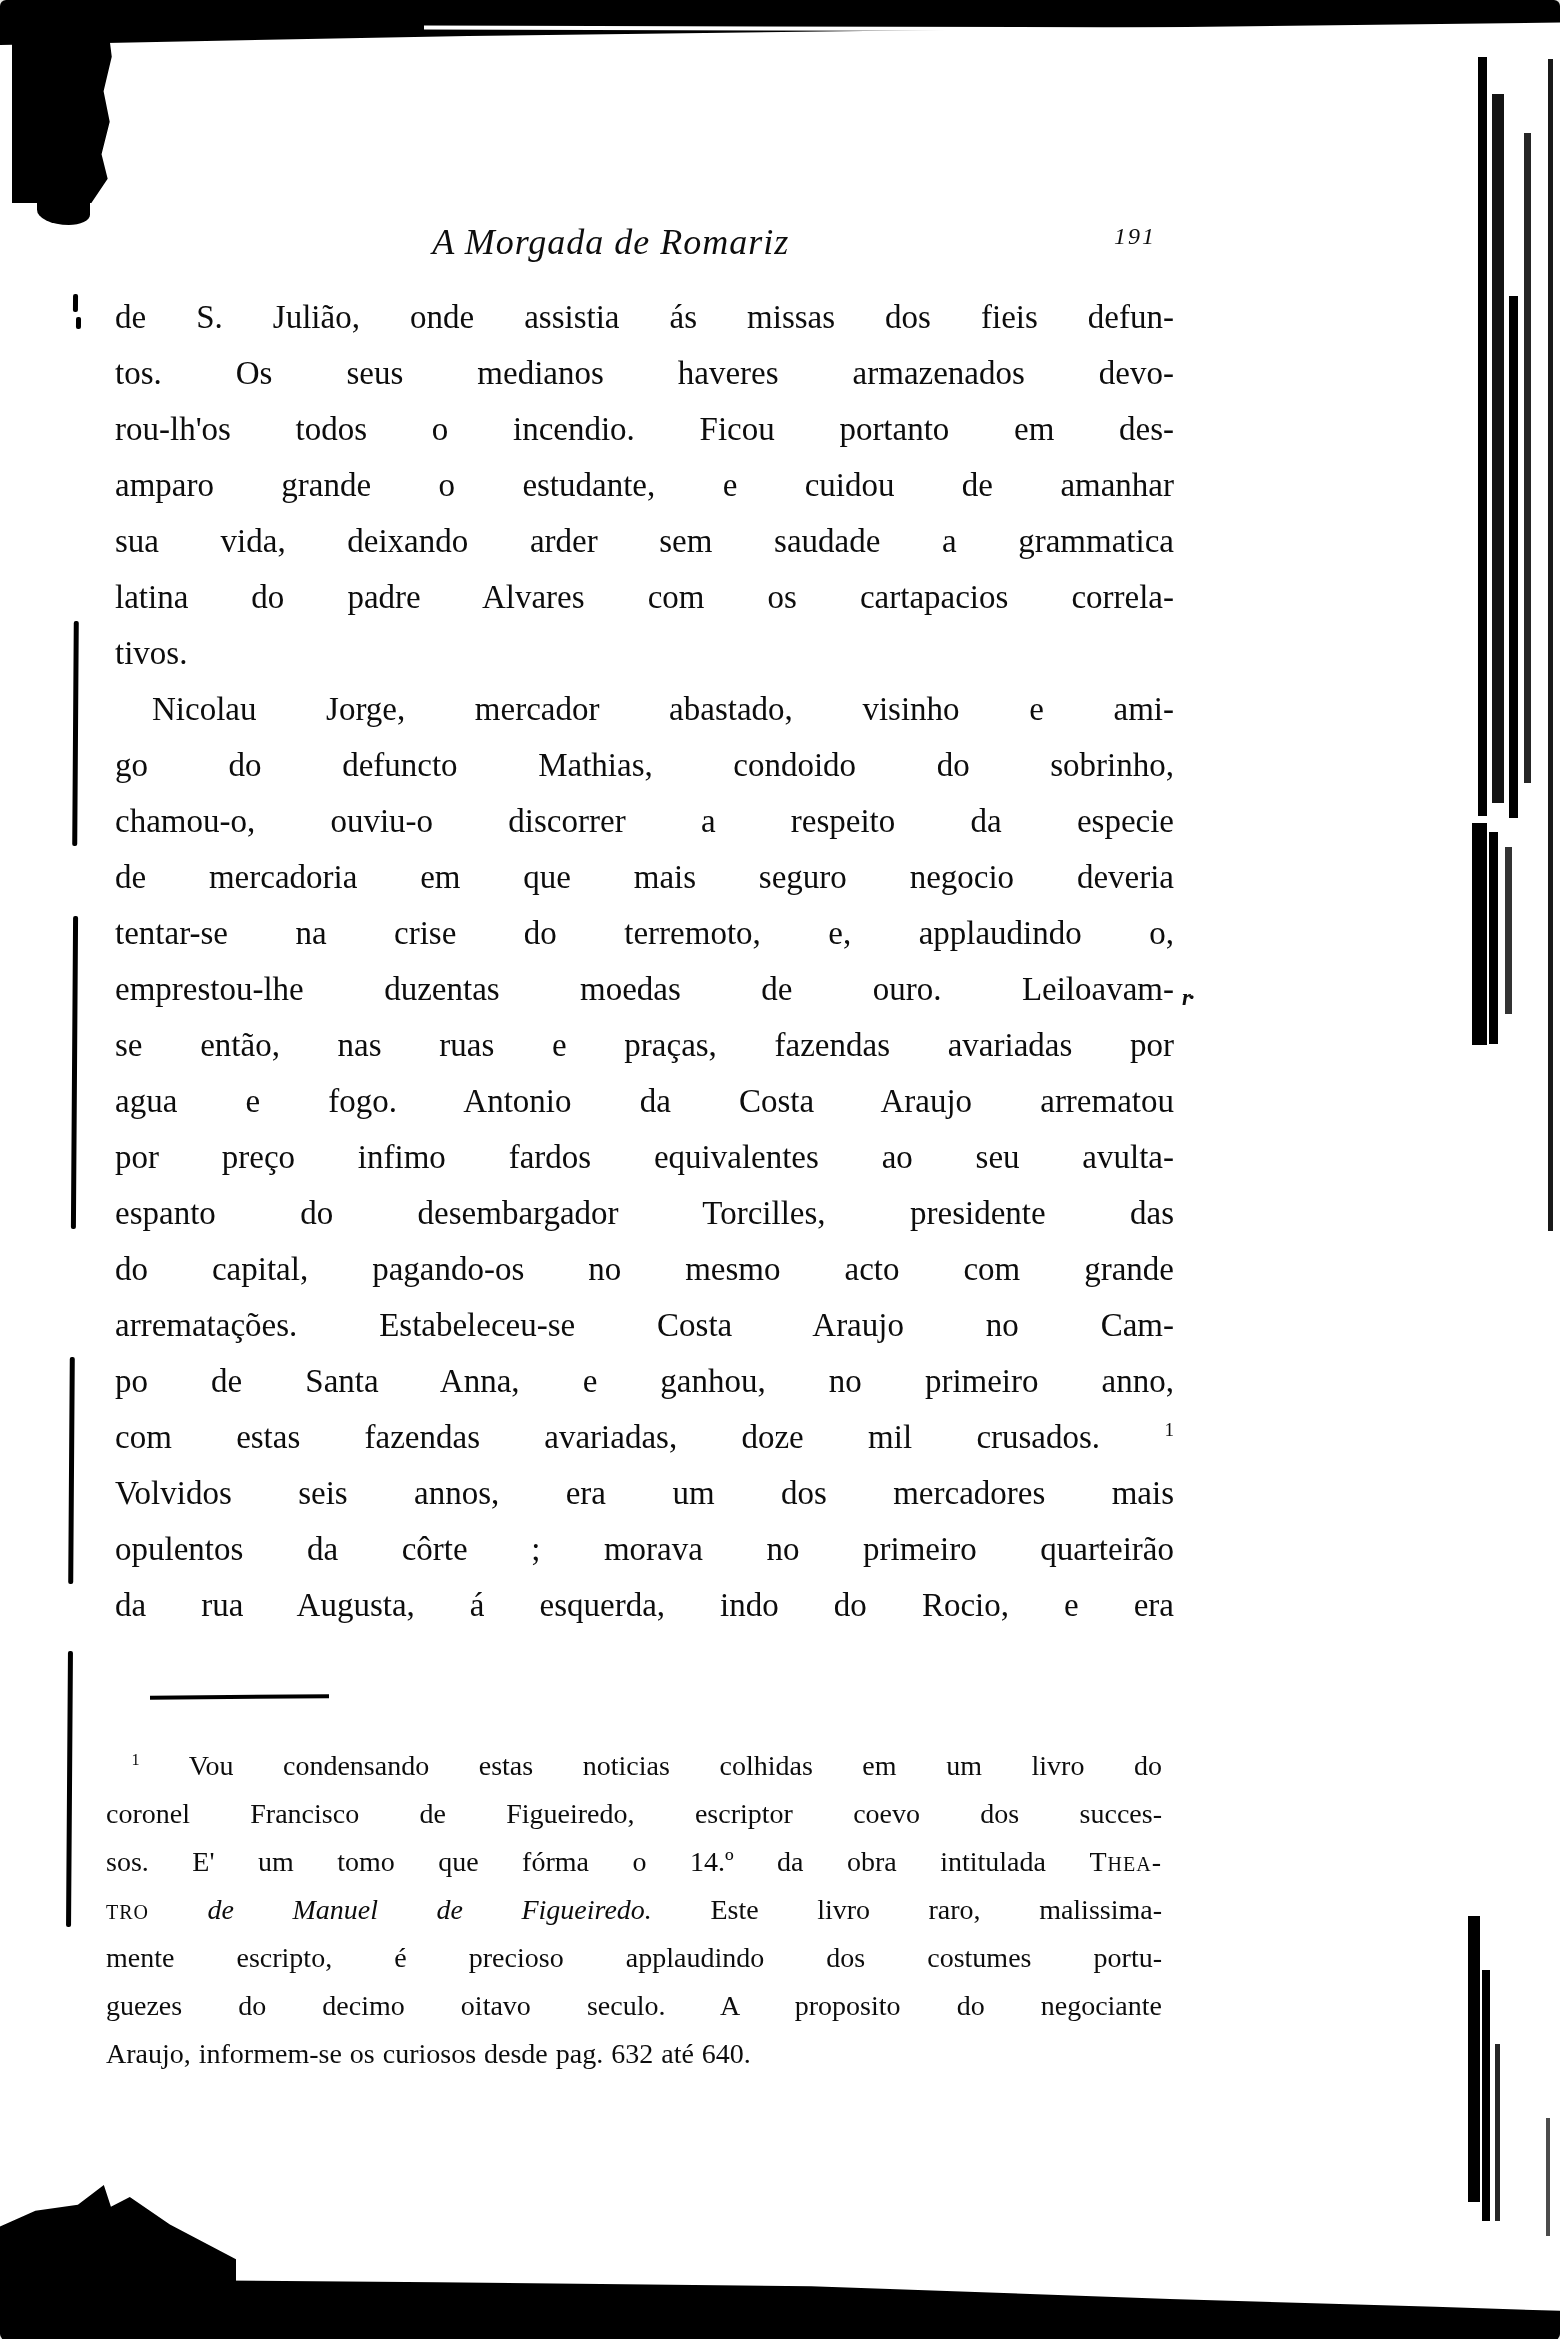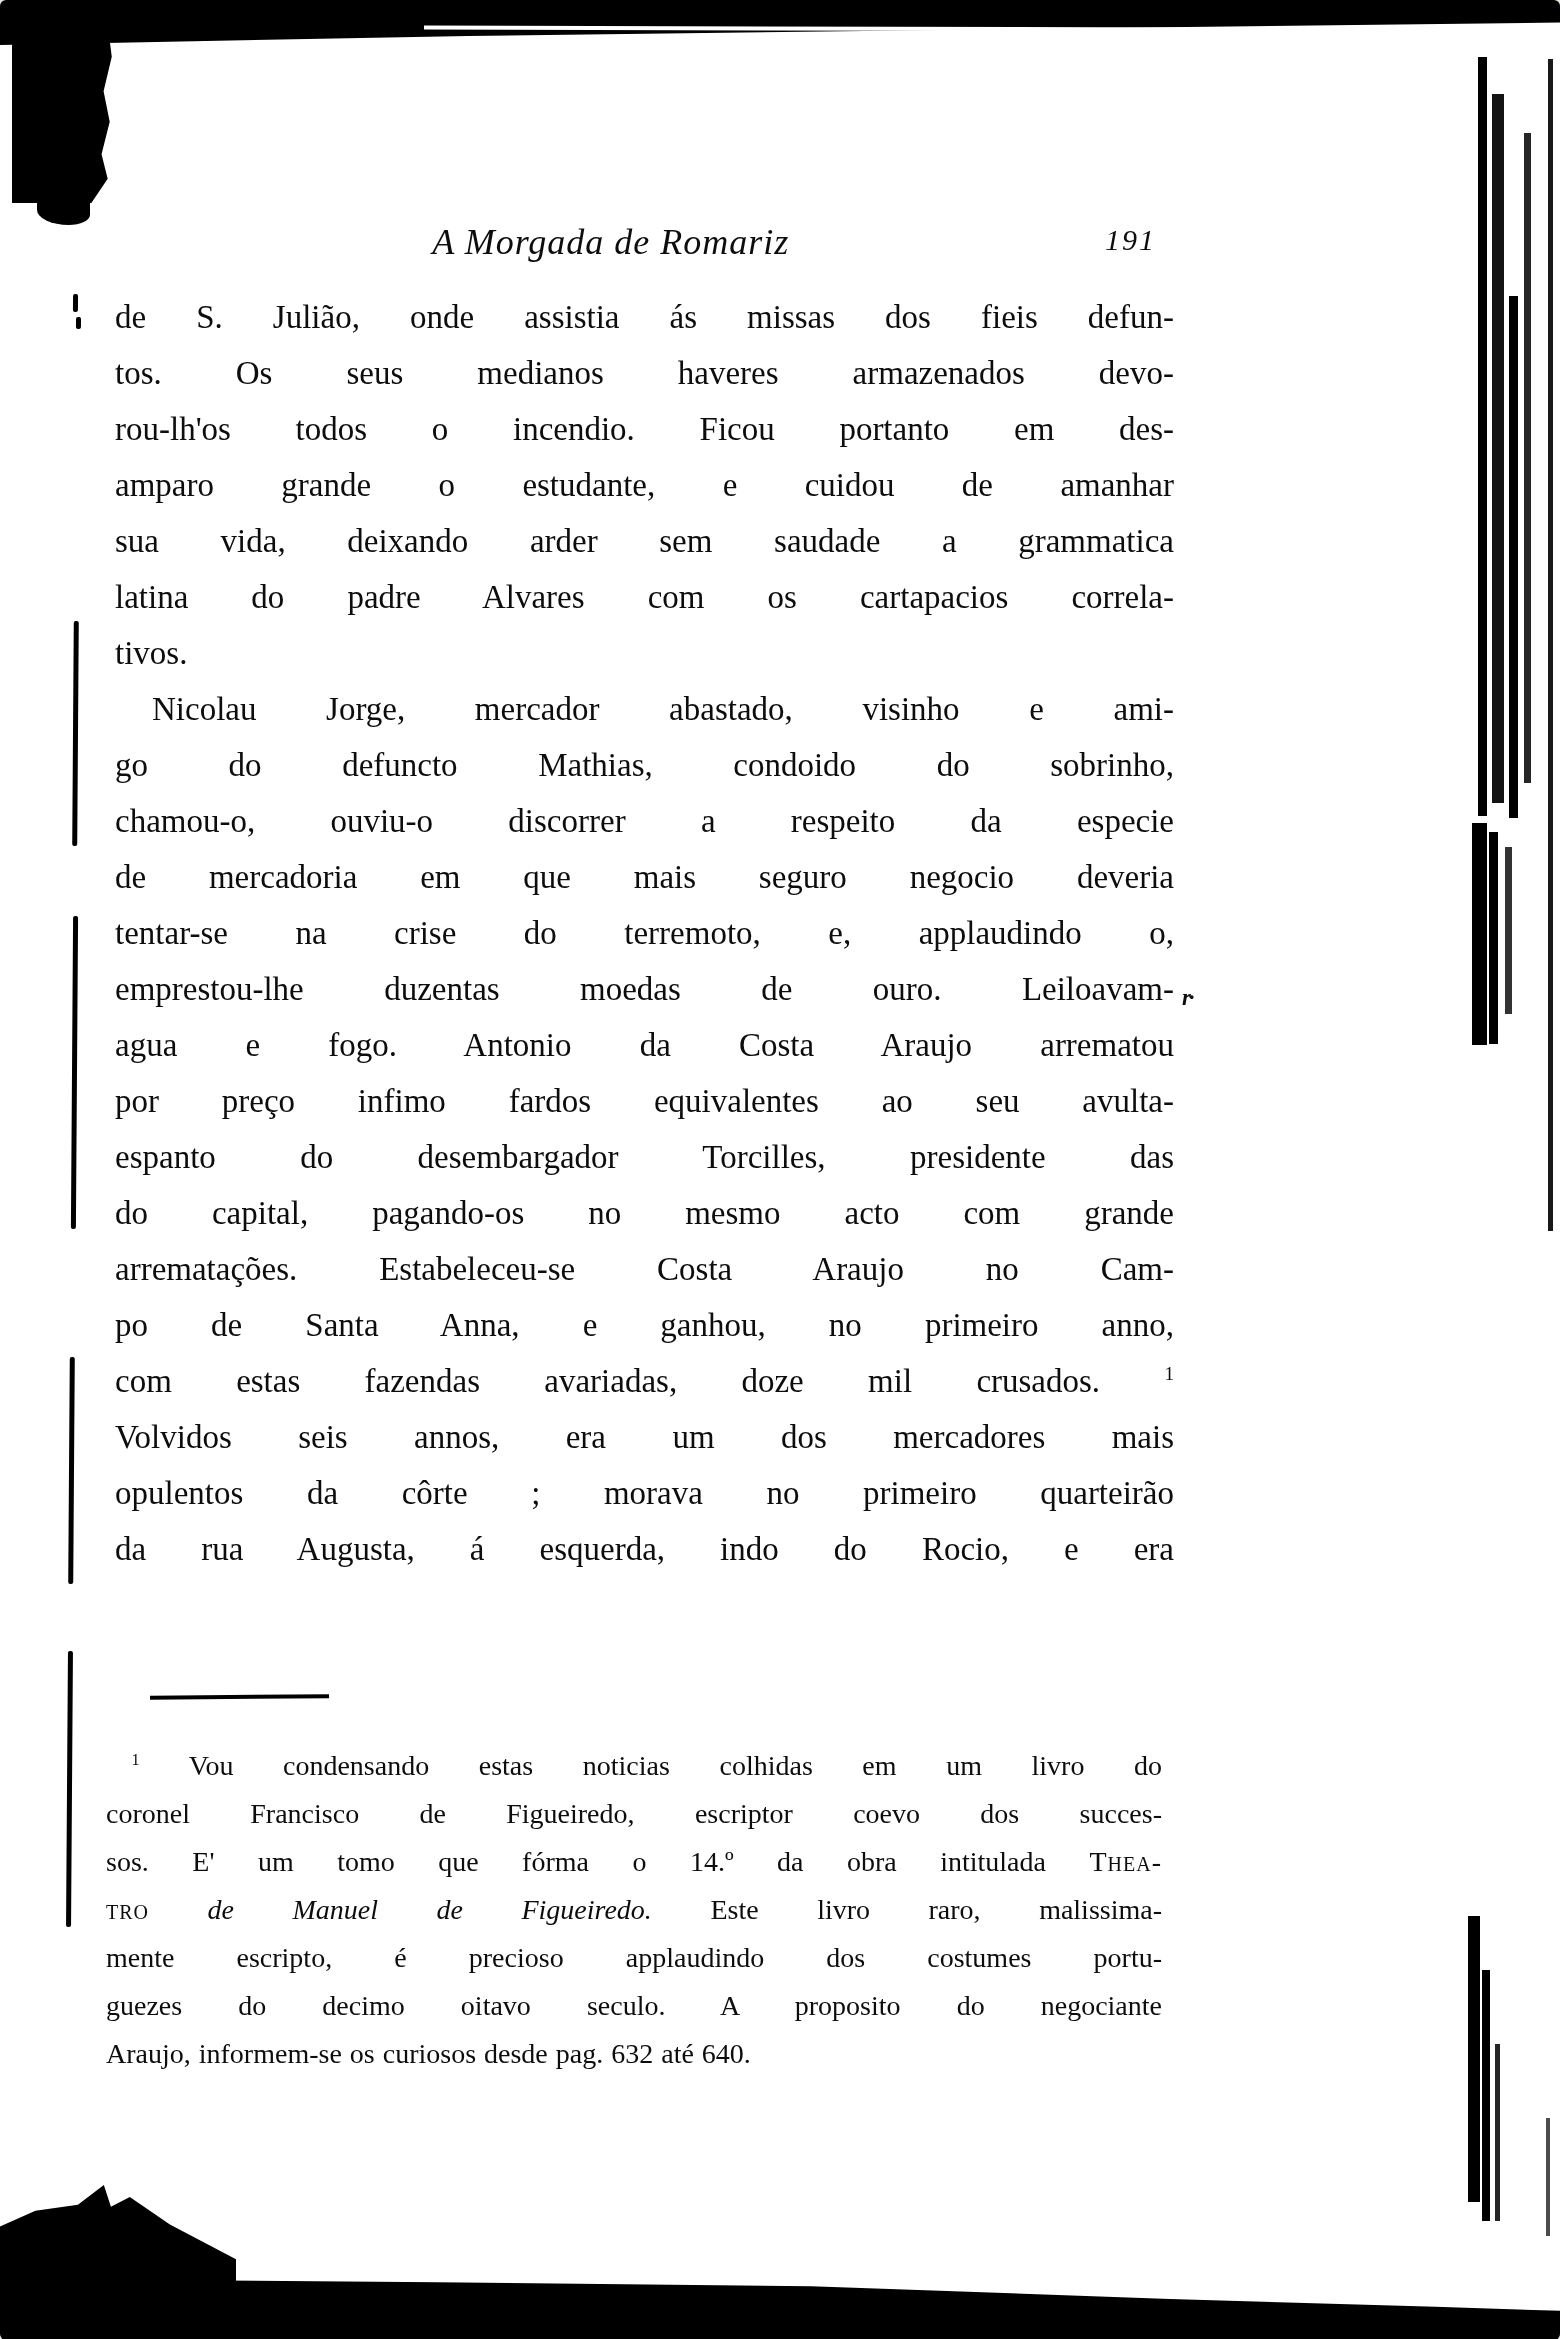--- a/index.html
+++ b/index.html
@@ -20,21 +20,21 @@
   .bottom-band{left:0;top:2261px;width:1560px;height:79px;
     clip-path:polygon(0 20%,10% 24%,28% 27%,52% 32%,75% 48%,92% 58%,100% 63%,100% 100%,0 100%);}
   .bottom-mountain{left:0;top:2185px;width:236px;height:99px;
     clip-path:polygon(0 42%,15% 26%,33% 20%,44% 0,47% 22%,55% 12%,72% 40%,100% 75%,100% 100%,0 100%);}
   .crease{width:4.9px;border-radius:2px;transform:rotate(.4deg);}
   
   .header{position:absolute;left:103px;top:221px;width:1059px;height:59px;}
   .title{display:block;text-align:center;transform:translateX(-21.7px);
     font-style:italic;font-size:36px;letter-spacing:1px;}
   .pagenum{position:absolute;right:5.9px;top:2px;font-style:italic;
-    font-size:30px;letter-spacing:2px;}
+    font-size:24px;letter-spacing:2px;}
   
   .body-block{position:absolute;left:115px;top:289px;width:1059px;}
   .bline{height:56px;line-height:56px;font-size:33px;word-spacing:2px;
     text-align:justify;text-align-last:justify;overflow:visible;}
   .bline.nojust{text-align:left;text-align-last:left;}
   
   .foot-rule{left:150px;top:1695px;width:179px;height:3.9px;transform:rotate(-.5deg);}
   .foot-block{position:absolute;left:106px;top:1742px;width:1056px;}
   .fline{height:48px;line-height:48px;font-size:28px;word-spacing:1px;
     text-align:justify;text-align-last:justify;}
@@ -91,20 +91,21 @@
       <div class="bline"><span>amparo grande o estudante, e cuidou de amanhar</span></div>
       <div class="bline"><span>sua vida, deixando arder sem saudade a grammatica</span></div>
       <div class="bline"><span>latina do padre Alvares com os cartapacios correla-</span></div>
       <div class="bline nojust"><span>tivos.</span></div>
       <div class="bline" style="text-indent: 37px;"><span>Nicolau Jorge, mercador abastado, visinho e ami-</span></div>
       <div class="bline"><span>go do defuncto Mathias, condoido do sobrinho,</span></div>
       <div class="bline"><span>chamou-o, ouviu-o discorrer a respeito da especie</span></div>
       <div class="bline"><span>de mercadoria em que mais seguro negocio deveria</span></div>
       <div class="bline"><span>tentar-se na crise do terremoto, e, applaudindo o,</span></div>
       <div class="bline"><span>emprestou-lhe duzentas moedas de ouro. Leiloavam-</span></div>
+      <div class="bline"><span>se então, nas ruas e praças, fazendas avariadas por</span></div>
       <div class="bline"><span>agua e fogo. Antonio da Costa Araujo arrematou</span></div>
       <div class="bline"><span>por preço infimo fardos equivalentes ao seu avulta-</span></div>
       <div class="bline"><span>espanto do desembargador Torcilles, presidente das</span></div>
       <div class="bline"><span>do capital, pagando-os no mesmo acto com grande</span></div>
       <div class="bline"><span>arrematações. Estabeleceu-se Costa Araujo no Cam-</span></div>
       <div class="bline"><span>po de Santa Anna, e ganhou, no primeiro anno,</span></div>
       <div class="bline"><span>com estas fazendas avariadas, doze mil crusados. </span><span class="seg-sup">1</span></div>
       <div class="bline"><span>Volvidos seis annos, era um dos mercadores mais</span></div>
       <div class="bline"><span>opulentos da côrte ; morava no primeiro quarteirão</span></div>
       <div class="bline"><span>da rua Augusta, á esquerda, indo do Rocio, e era</span></div>

